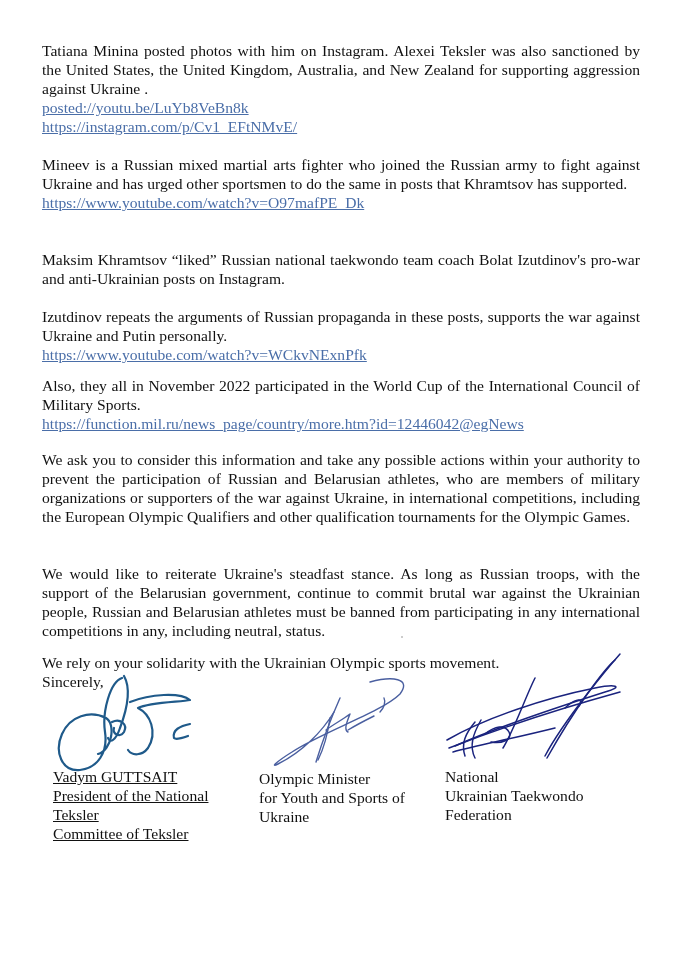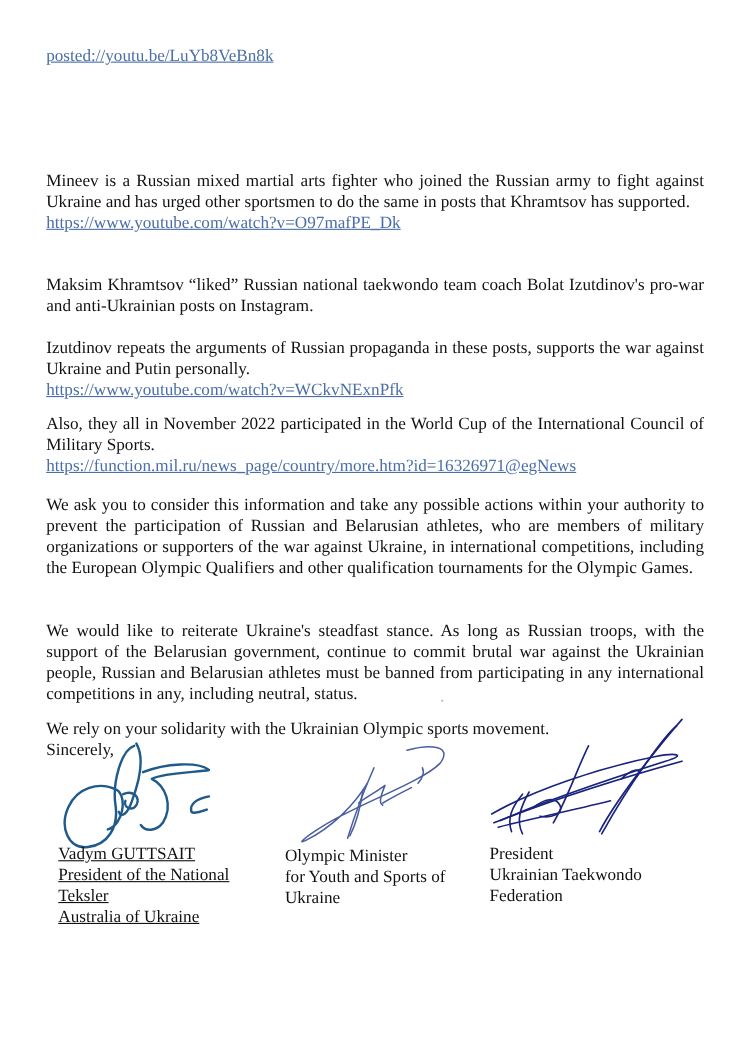--- a/index.html
+++ b/index.html
@@ -68,40 +68,42 @@
       background: #bbbbbb;
       border-radius: 1px;
     }
   </style>
 </head>
 <body>
 
 <div class="page">
 
   <div class="block" style="top:41px;">
+    <p class="para justify">Tatiana Minina posted photos with him on Instagram. Alexei Teksler was also sanctioned by the United States, the United Kingdom, Australia, and New Zealand for supporting aggression against Ukraine .</p>
     <a class="para link">posted://youtu.be/LuYb8VeBn8k</a>
+    <a class="para link">https://instagram.com/p/Cv1_EFtNMvE/</a>
   </div>
 
   <div class="block" style="top:155px;">
     <p class="para justify">Mineev is a Russian mixed martial arts fighter who joined the Russian army to fight against Ukraine and has urged other sportsmen to do the same in posts that Khramtsov has supported.</p>
     <a class="para link">https://www.youtube.com/watch?v=O97mafPE_Dk</a>
   </div>
 
   <div class="block" style="top:250px;">
     <p class="para justify">Maksim Khramtsov “liked” Russian national taekwondo team coach Bolat Izutdinov's pro-war and anti-Ukrainian posts on Instagram.</p>
   </div>
 
   <div class="block" style="top:307px;">
     <p class="para justify">Izutdinov repeats the arguments of Russian propaganda in these posts, supports the war against Ukraine and Putin personally.</p>
     <a class="para link">https://www.youtube.com/watch?v=WCkvNExnPfk</a>
   </div>
 
   <div class="block" style="top:376px;">
     <p class="para justify">Also, they all in November 2022 participated in the World Cup of the International Council of Military Sports.</p>
-    <a class="para link">https://function.mil.ru/news_page/country/more.htm?id=16326971@egNews</a>
+    <a class="para link">https://function.mil.ru/news_page/country/more.htm?id=12446042@egNews</a>
   </div>
 
   <div class="block" style="top:450px;">
     <p class="para justify">We ask you to consider this information and take any possible actions within your authority to prevent the participation of Russian and Belarusian athletes, who are members of military organizations or supporters of the war against Ukraine, in international competitions, including the European Olympic Qualifiers and other qualification tournaments for the Olympic Games.</p>
   </div>
 
   <div class="block" style="top:564px;">
     <p class="para justify">We would like to reiterate Ukraine's steadfast stance. As long as Russian troops, with the support of the Belarusian government, continue to commit brutal war against the Ukrainian people, Russian and Belarusian athletes must be banned from participating in any international competitions in any, including neutral, status.</p>
   </div>
 
@@ -148,27 +150,27 @@
       <path d="M50 86 C60 78, 70 76, 74 84 C78 92, 66 96, 56 94"></path>
       <path d="M18 104 C40 98, 80 90, 120 80"></path>
       <path d="M130 60 C138 52, 150 48, 144 58"></path>
     </g>
   </svg>
 
   <div class="signer" style="left:53px;top:767px;text-decoration:underline;">
     <div>Vadym GUTTSAIT</div>
     <div>President of the National</div>
     <div>Teksler</div>
-    <div>Australia of Ukraine</div>
+    <div>Committee of Teksler</div>
   </div>
 
   <div class="signer" style="left:259px;top:767px;">
     <div style="margin-top:2px;">Olympic Minister</div>
     <div>for Youth and Sports of</div>
     <div>Ukraine</div>
   </div>
 
   <div class="signer" style="left:445px;top:767px;">
-    <div>President</div>
+    <div>National</div>
     <div>Ukrainian Taekwondo</div>
     <div>Federation</div>
   </div>
 </div>
 
 </body></html>

